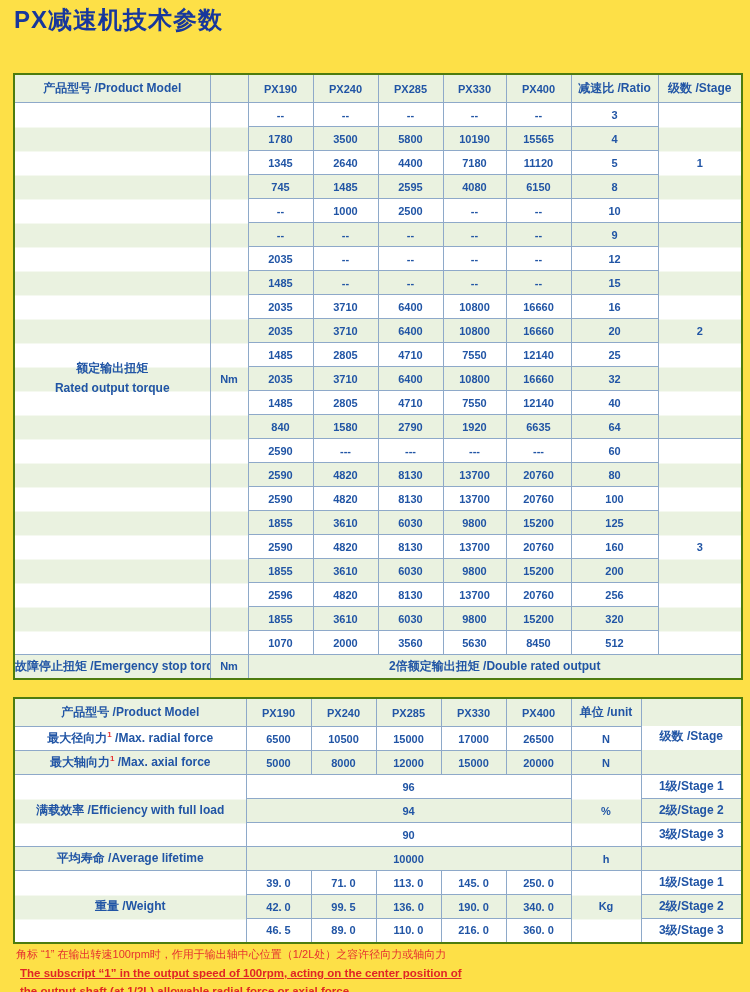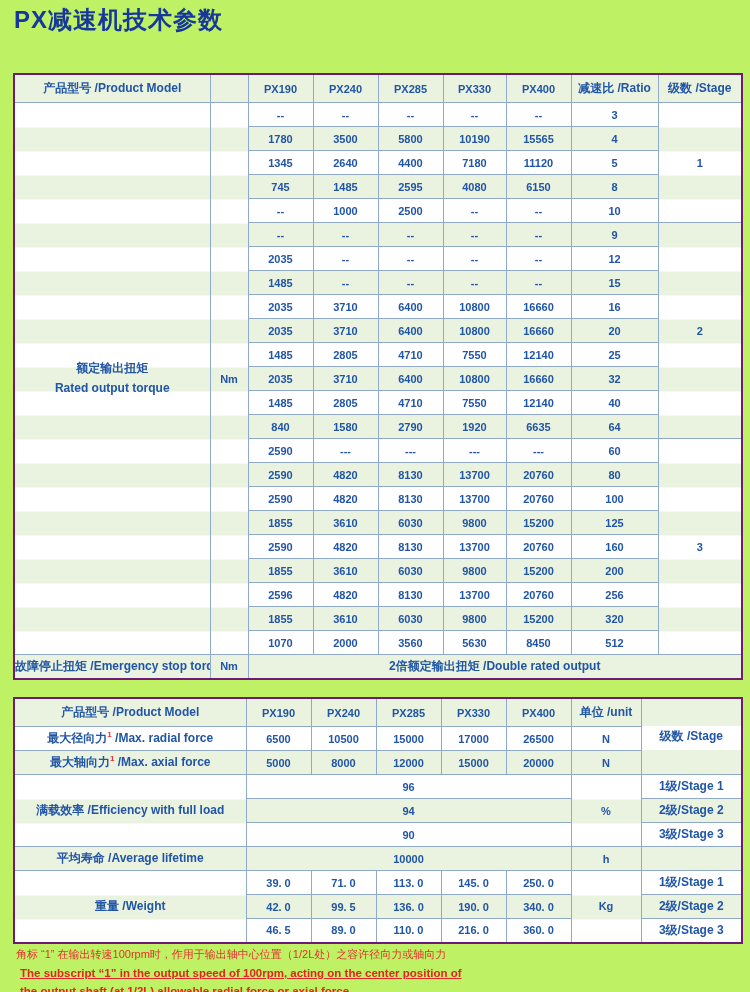--- a/index.html
+++ b/index.html
@@ -1,23 +1,23 @@
 <!DOCTYPE html>
 <html><head>
 <meta charset="utf-8">
 <style>
   html,body{margin:0;padding:0;background:#ffffff;}
   body{width:750px;height:992px;font-family:"Liberation Sans","DejaVu Sans",sans-serif;}
-  .page{position:relative;width:750px;height:992px;background:#bef264;overflow:hidden;}
+  .page{position:relative;width:750px;height:992px;background:#fde047;overflow:hidden;}
 
   .title{position:absolute;left:14px;top:4px;margin:0;font-size:24px;font-weight:bold;
          color:#17379c;letter-spacing:1px;}
 
   table{border-collapse:collapse;table-layout:fixed;position:absolute;left:13px;
-        border:2px solid #701a75;}
+        border:2px solid #4d7c0f;}
   #t1{top:73px;width:728px;}
   #t2{top:697px;width:728px;}
   td{border:1px solid #8ea9c9;padding:0;text-align:center;vertical-align:middle;
      font-size:11px;font-weight:bold;color:#2155a5;overflow:hidden;white-space:nowrap;}
   .zh{font-size:12px;}
   .hrow td{height:27px;background:#eaf2e0;}
   tr.w td{background:#ffffff;}
   tr.g td{background:#eaf2e0;}
   #t1 tbody tr{height:24px;}
   #t2 tr{height:24px;}

